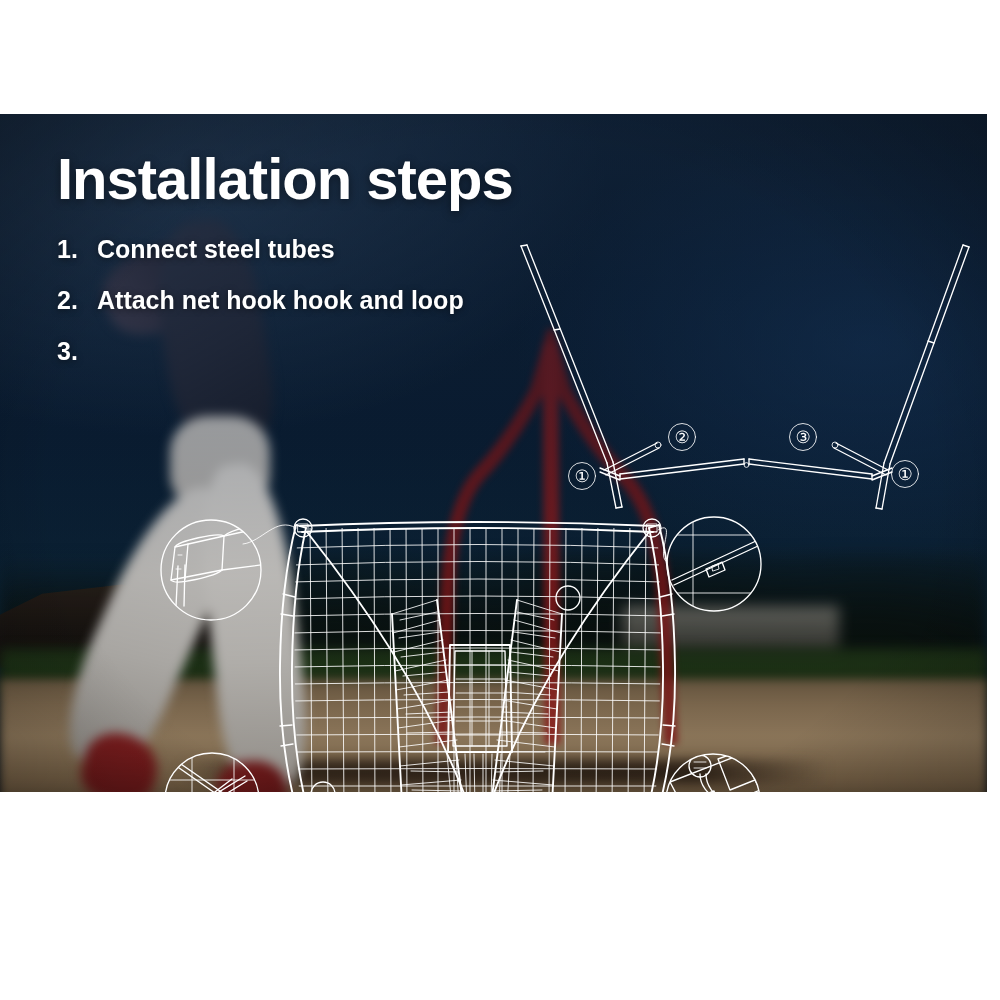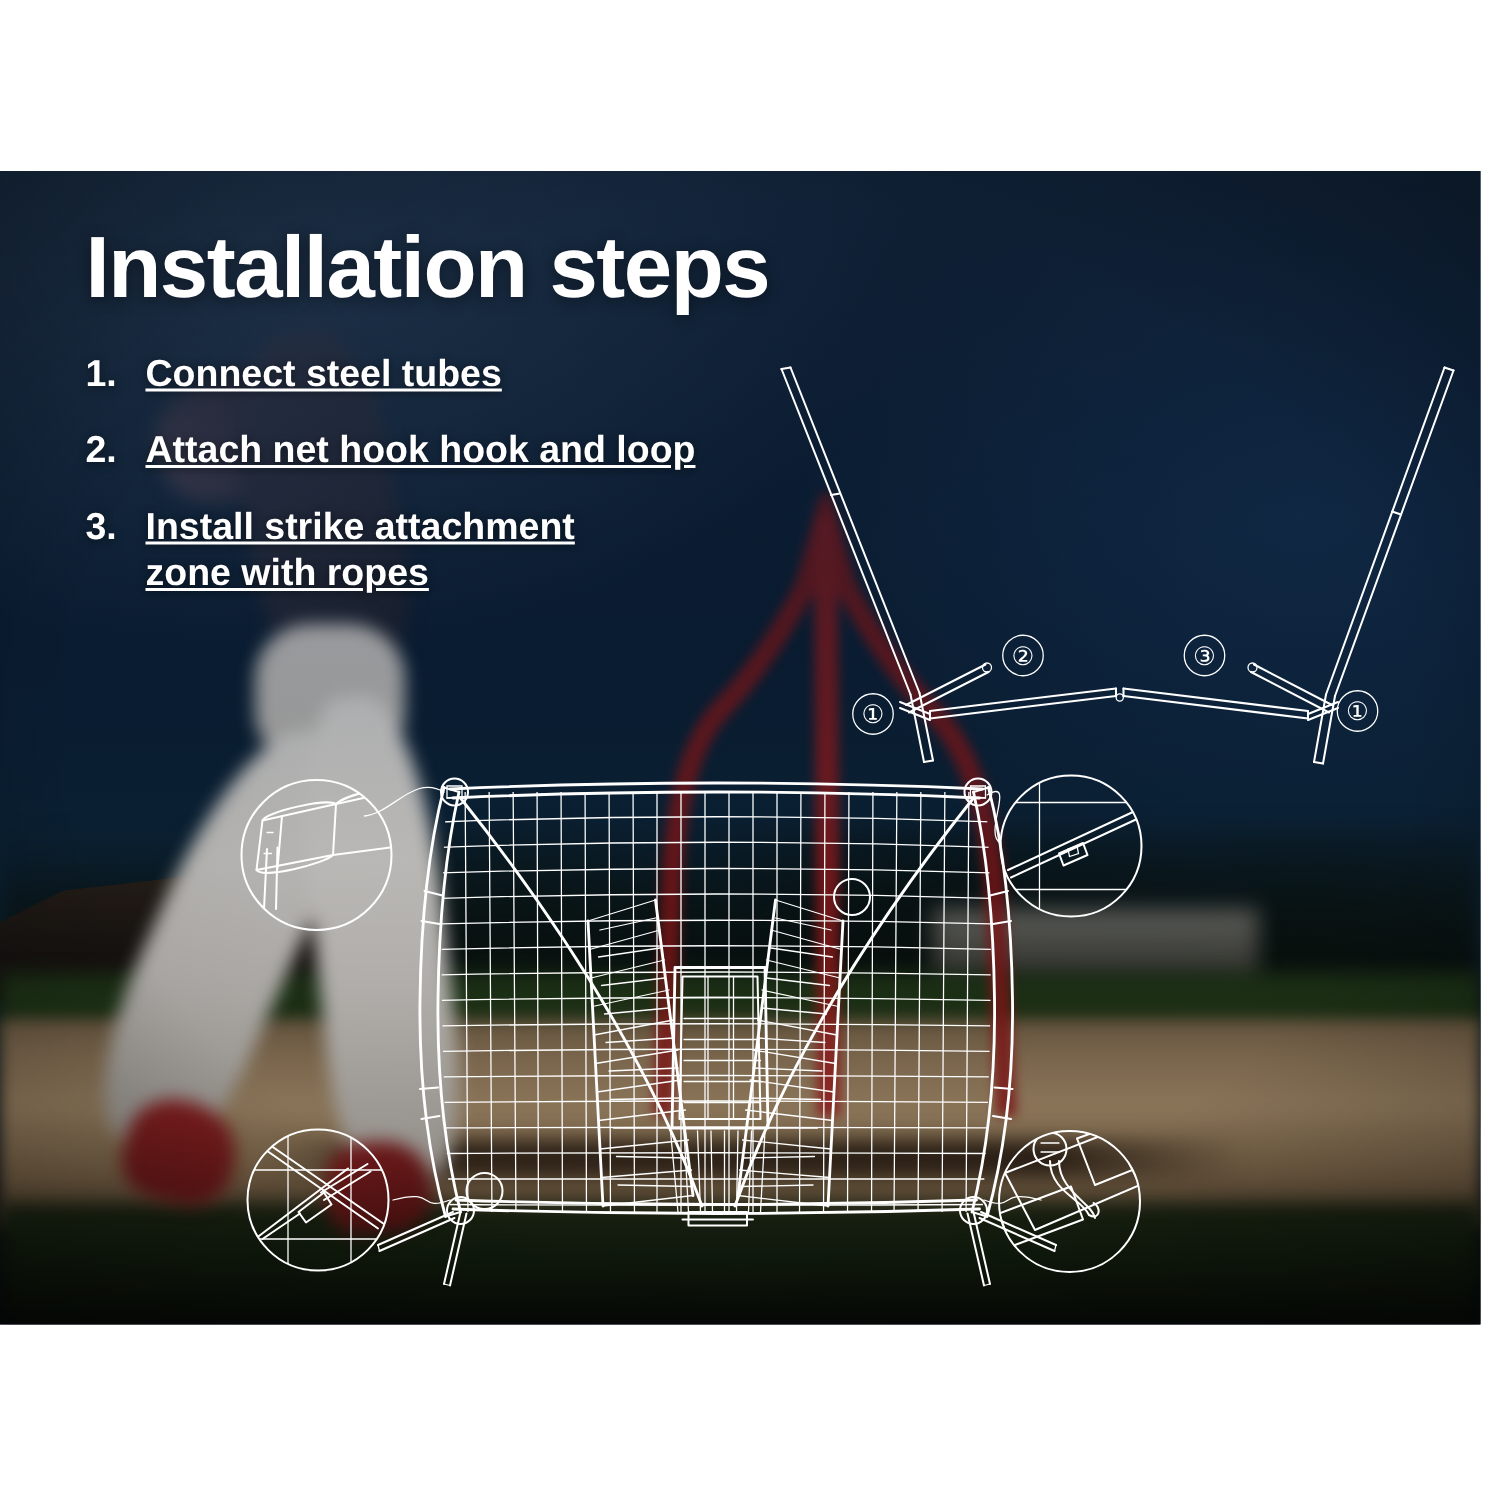--- a/index.html
+++ b/index.html
@@ -1,19 +1,19 @@
 <!DOCTYPE html>
 <html><head>
 <meta charset="utf-8">
 <title>Installation steps</title>
 <style>
   html,body{margin:0;padding:0;background:#ffffff;}
   body{width:1000px;height:1000px;overflow:hidden;font-family:"Liberation Sans",sans-serif;}
 
-  #stage{position:relative;width:1000px;height:1000px;background:#ffffff;overflow:hidden;}
+  #stage{position:relative;width:1000px;height:792px;background:#ffffff;overflow:hidden;}
 
   
   #photo{position:absolute;left:0;top:114px;width:987px;height:769px;overflow:hidden;
          background:#0b1a2e;}
 
   
   .sky{position:absolute;left:0;top:0;width:100%;height:100%;
        background:
          radial-gradient(ellipse 70% 55% at 18% 8%, rgba(70,96,126,.55) 0%, rgba(70,96,126,0) 62%),
          radial-gradient(ellipse 55% 45% at 88% 30%, rgba(26,62,104,.60) 0%, rgba(26,62,104,0) 65%),
@@ -88,21 +88,21 @@
   .bluewash{position:absolute;inset:0;pointer-events:none;
         background:linear-gradient(180deg, rgba(8,24,44,.50) 0%, rgba(8,22,40,.34) 36%, rgba(6,16,28,.14) 60%, rgba(0,0,0,.10) 100%);}
 
   
   #textblock{position:absolute;left:57px;top:150px;width:520px;z-index:30;}
   #title{font-size:58px;font-weight:700;color:#ffffff;line-height:1.0;letter-spacing:-1px;
          margin:0 0 26px 0;text-shadow:0 2px 10px rgba(0,0,0,.45);}
   .step{display:flex;align-items:flex-start;margin:0 0 20px 0;color:#ffffff;
         font-size:25px;font-weight:600;line-height:1.24;text-shadow:0 1px 6px rgba(0,0,0,.5);}
   .step .num{width:40px;flex:0 0 40px;text-align:left;}
-  .step .txt{flex:1 1 auto;text-decoration:underline;}
+  .step .txt{flex:1 1 auto;}
 
   
   #lineart{position:absolute;left:0;top:114px;width:987px;height:769px;z-index:20;}
   #lineart svg{width:100%;height:100%;display:block;}
   .lw{fill:none;stroke:#ffffff;stroke-width:1.35;stroke-linecap:round;stroke-linejoin:round;}
   .lw-t{fill:none;stroke:#ffffff;stroke-width:0.85;stroke-linecap:round;}
   .lw-h{fill:none;stroke:#ffffff;stroke-width:1.9;stroke-linecap:round;stroke-linejoin:round;}
   .callnum{fill:#ffffff;font-family:"Liberation Serif",serif;font-size:17px;text-anchor:middle;}
 </style>
 </head>
@@ -150,22 +150,21 @@
     </div>
 
     <div class="step">
       <span class="num">2.</span>
       <span class="txt">Attach net hook hook and loop</span>
     </div>
 
     <div class="step">
       <span class="num">3.</span>
       <span class="txt">
-        <span>Install strike attachment</span><br>
-        <span>zone with ropes</span>
+        <br>
       </span>
     </div>
   </div>
 
   <div id="lineart">
   <svg viewBox="0 0 987 769" preserveAspectRatio="none" aria-hidden="true">
 
     <defs>
       <clipPath id="clipTL">
             <circle cx="211" cy="456" r="50"></circle>

